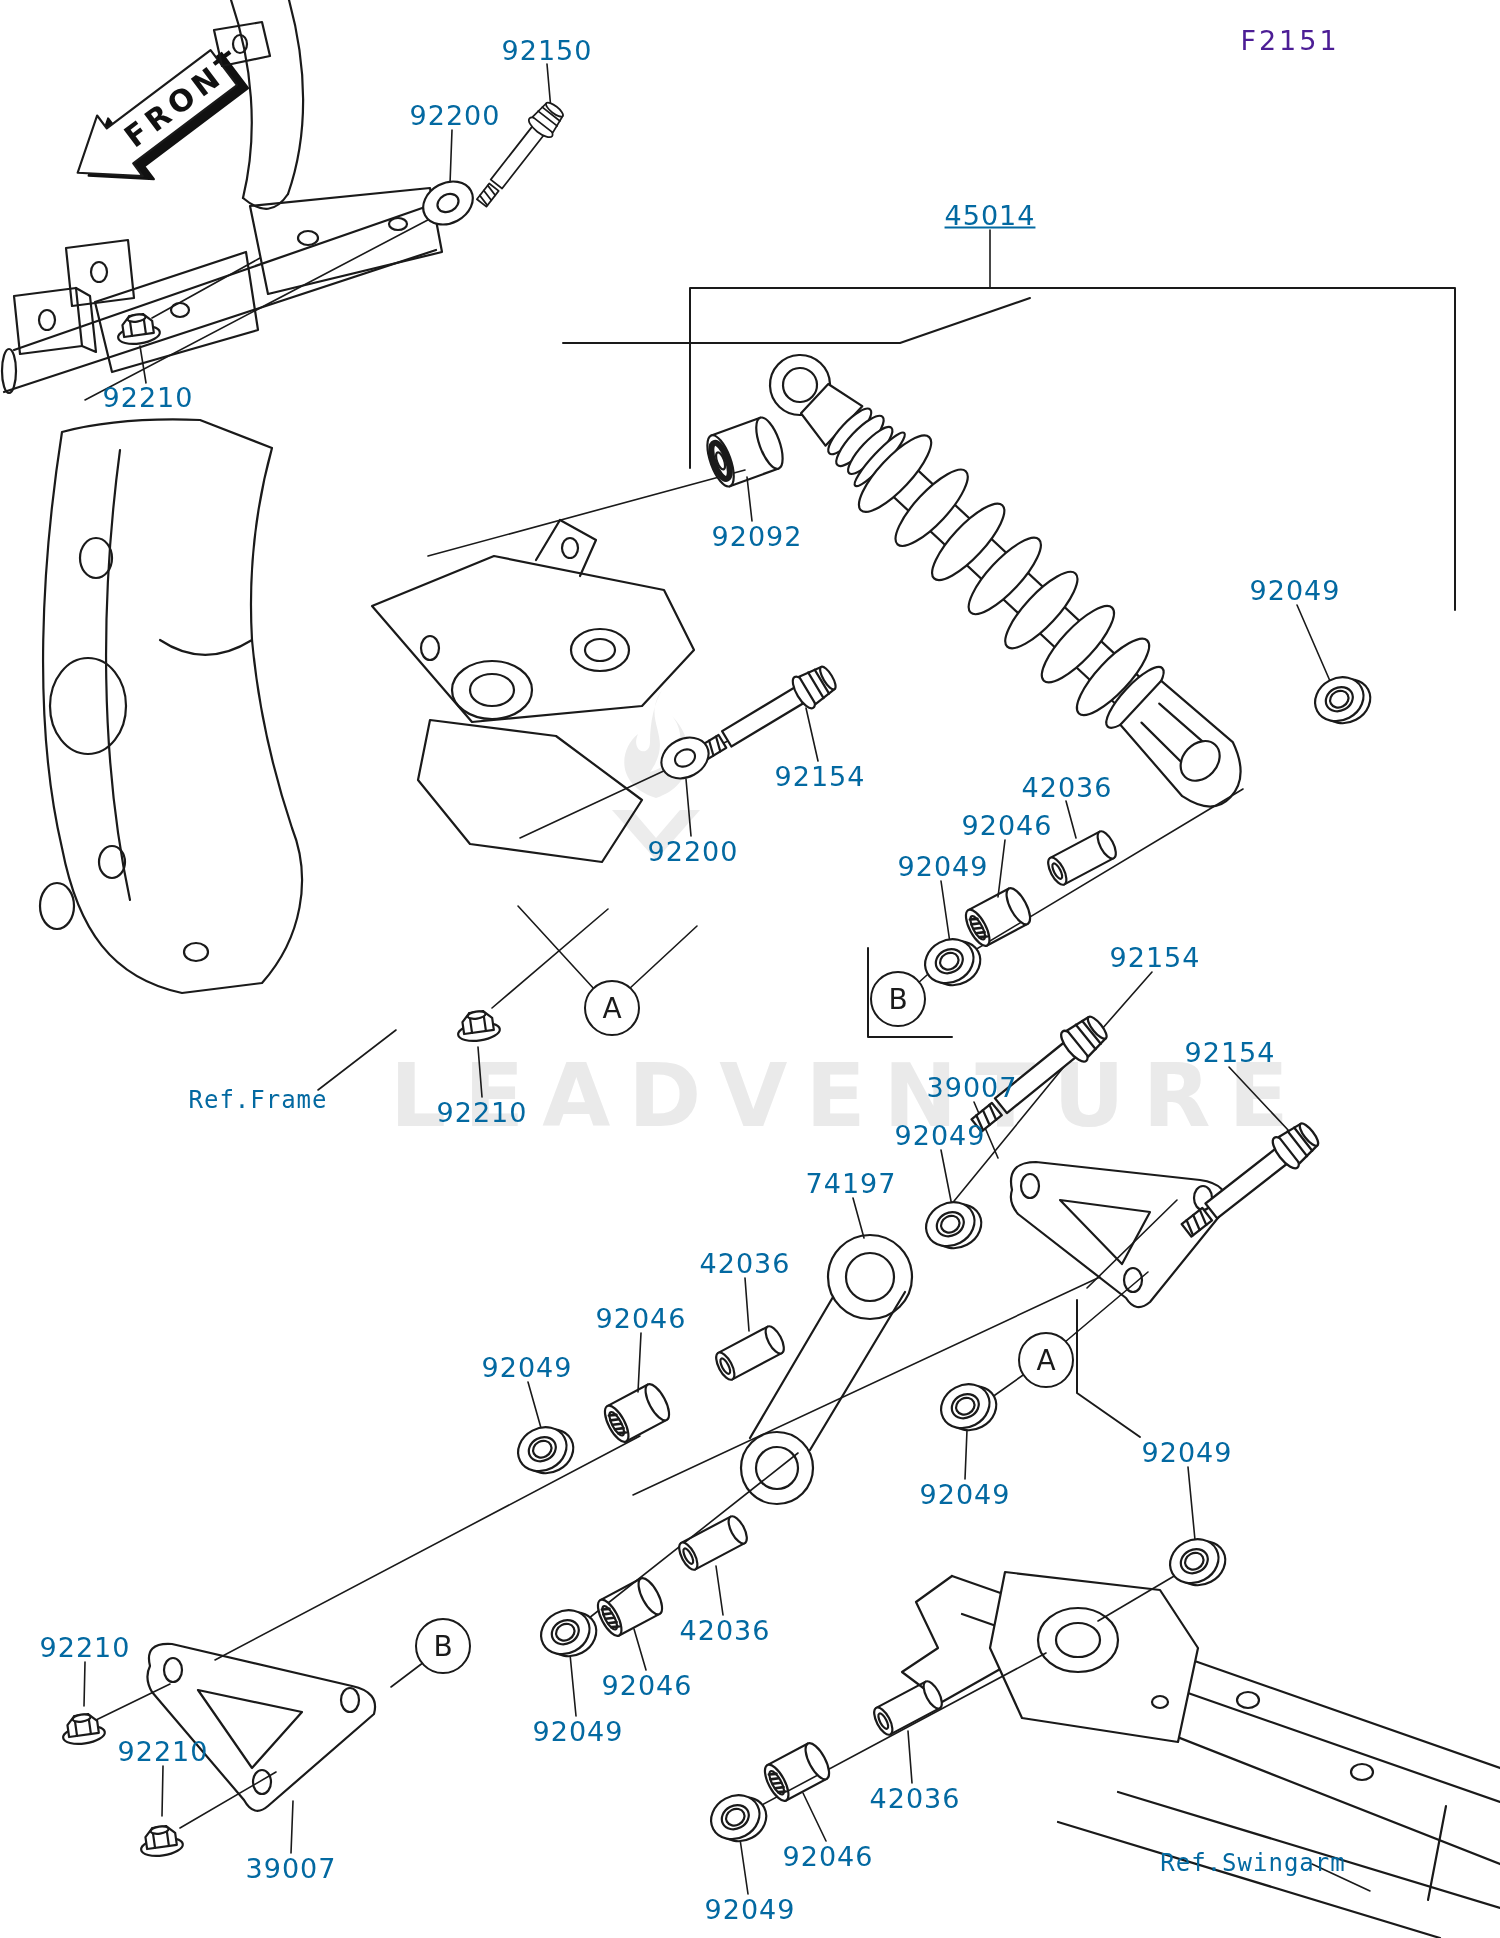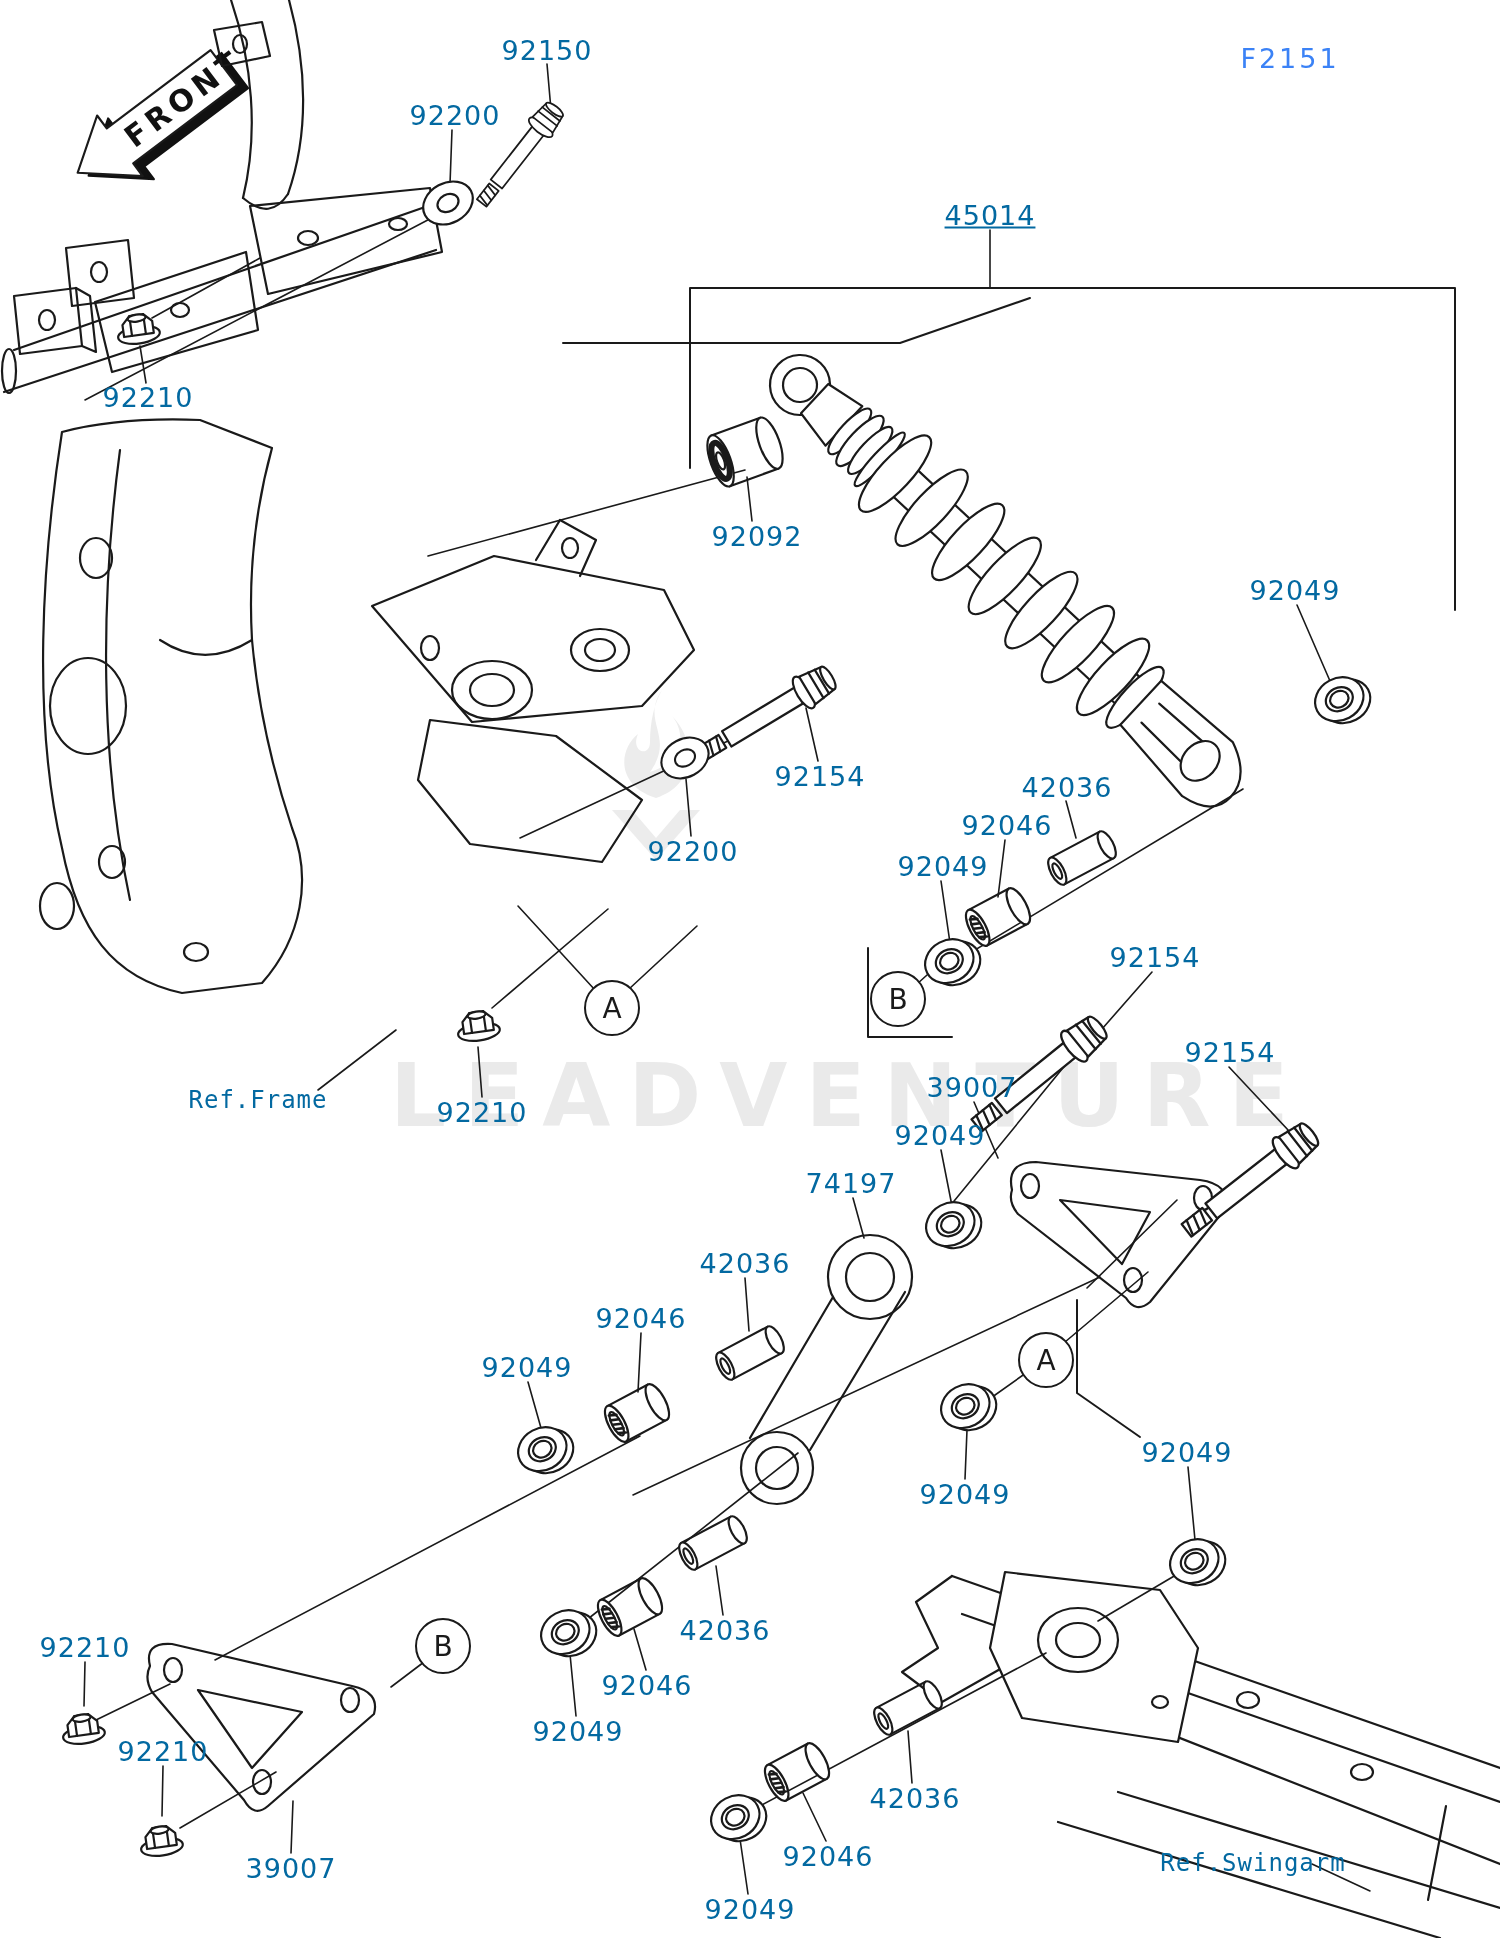--- a/index.html
+++ b/index.html
@@ -4,22 +4,22 @@
 <style>
   html,body{margin:0;padding:0;background:#ffffff;}
   .canvas{position:relative;width:1500px;height:1938px;background:#fff;overflow:hidden;
           font-family:"DejaVu Sans",sans-serif;}
   .wm-text{position:absolute;left:390px;top:1044px;font-size:88px;font-weight:bold;
            letter-spacing:18px;color:#eaeaea;z-index:0;white-space:nowrap;}
   svg.art{position:absolute;left:0;top:0;z-index:1;}
   .plabel{position:absolute;transform:translate(-50%,-50%);font-size:27px;color:#0369a1;
           white-space:nowrap;z-index:2;letter-spacing:1px;}
   .ref{font-family:"DejaVu Sans Mono",monospace;font-size:24px;letter-spacing:1px;}
-  .fig{position:absolute;left:1290px;top:58px;transform:translate(-50%,-50%);
-       font-size:27px;color:#3b82f6;letter-spacing:3px;z-index:2;}
+  .fig{position:absolute;left:1290px;top:40px;transform:translate(-50%,-50%);
+       font-size:27px;color:#4c1d95;letter-spacing:3px;z-index:2;}
   .footer{position:absolute;left:770px;top:1903px;font-size:20px;color:#111;z-index:2;white-space:nowrap;margin-top:44px;}
   .callout{position:absolute;width:52px;height:52px;border:2.4px solid #1a1a1a;border-radius:50%;
            transform:translate(-50%,-50%);display:flex;align-items:center;justify-content:center;
            font-size:28px;color:#1a1a1a;background:#fff;z-index:2;}
 </style>
 </head>
 <body>
 
 <div class="canvas">
 

